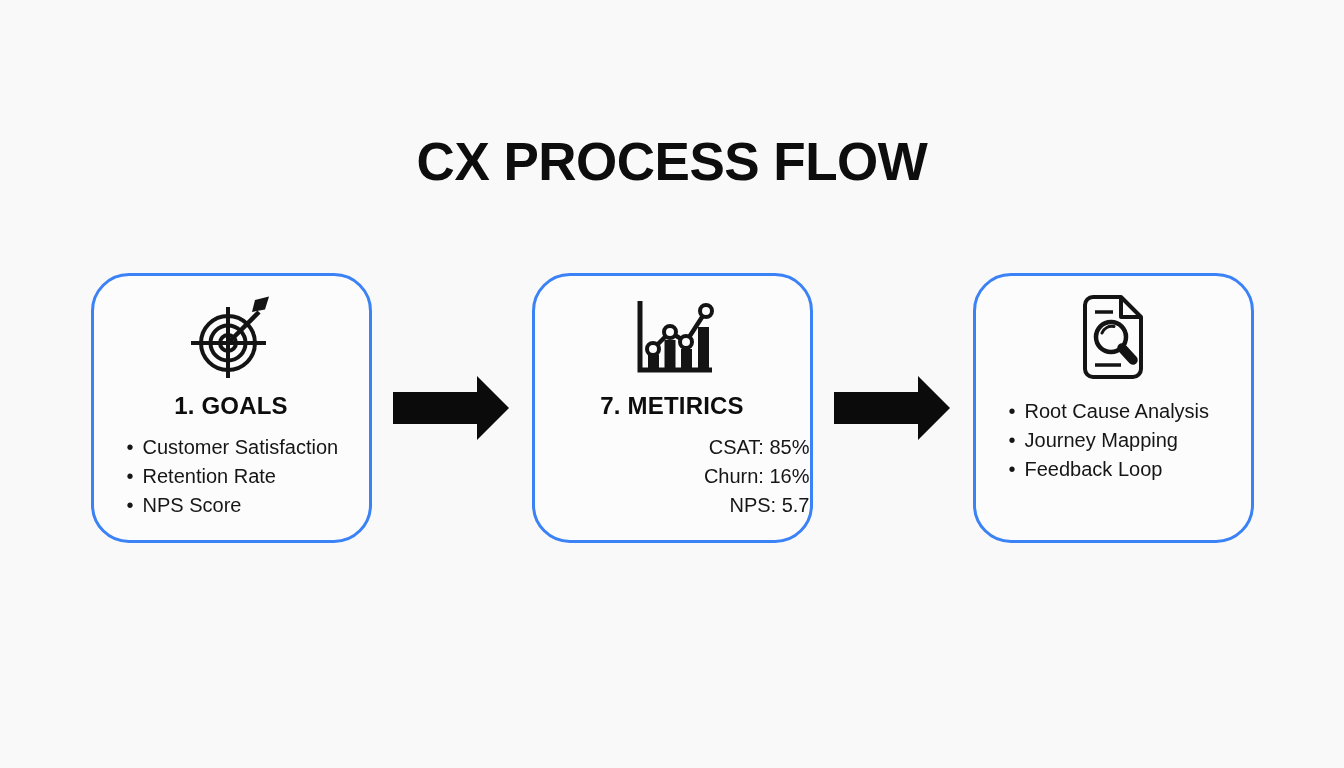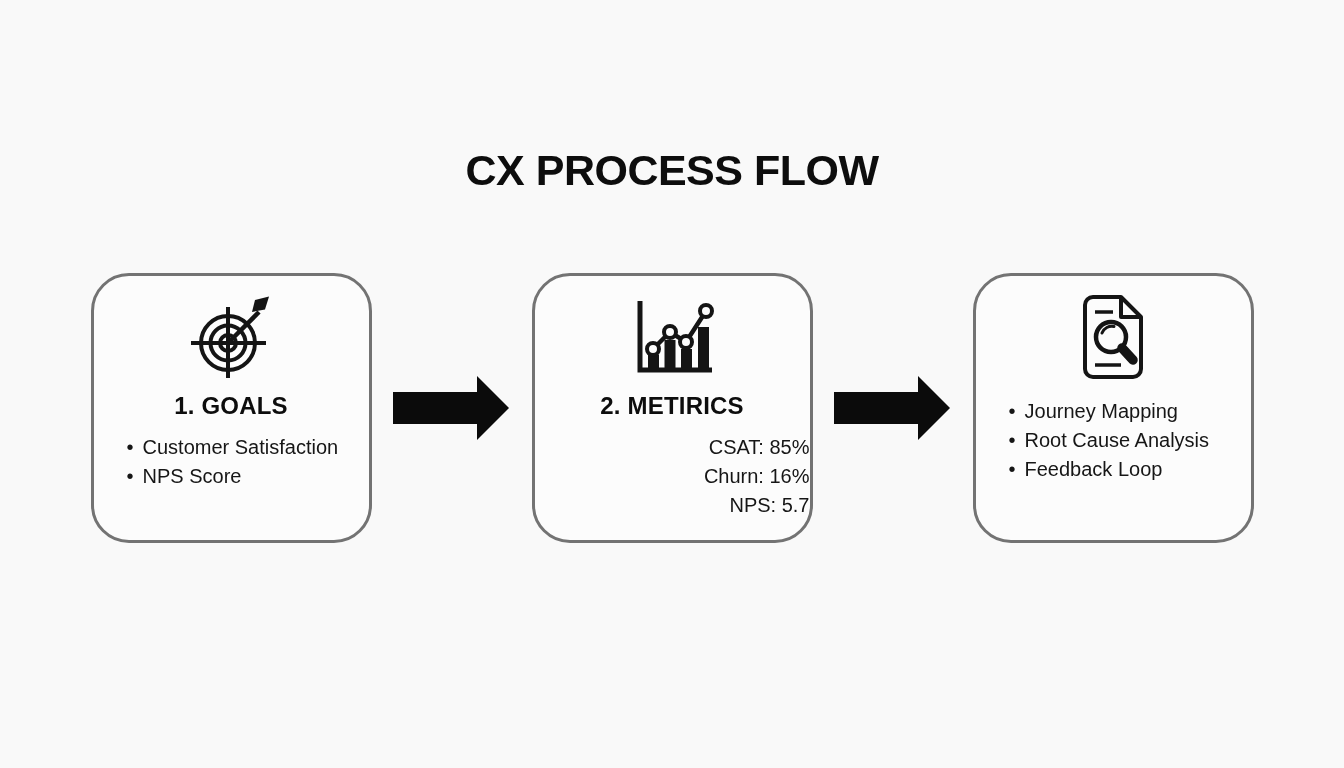--- a/index.html
+++ b/index.html
@@ -6,38 +6,38 @@
   html, body { width: 1344px; height: 768px; }
   body {
     font-family: "Liberation Sans", sans-serif;
     background: #f9f9f9;
     color: #111;
     position: relative;
     overflow: hidden;
   }
   .page-title {
     position: absolute;
-    top: 146px; left: 0; width: 100%;
+    top: 131px; left: 0; width: 100%;
     text-align: center;
-    font-size: 43px;
+    font-size: 53px;
     font-weight: bold;
     letter-spacing: -0.5px;
     color: #0d0d0d;
   }
   .flow-row {
     position: absolute;
     top: 273px; left: 0; width: 100%;
     display: flex;
     justify-content: center;
     align-items: center;
   }
   .step-box {
     flex: 0 0 auto;
     width: 281px; height: 270px;
-    border: 3px solid #737373;
+    border: 3px solid #3b82f6;
     border-radius: 38px;
     background: #fcfcfc;
     padding-top: 14px;
     text-align: center;
   }
   .icon-wrap {
     height: 94px;
     display: flex;
     align-items: center;
     justify-content: center;
@@ -82,20 +82,21 @@
         <circle cx="40" cy="48" r="27" fill="none" stroke="#141414" stroke-width="4"></circle>
         <circle cx="40" cy="48" r="17.5" fill="none" stroke="#141414" stroke-width="4"></circle>
         <circle cx="40" cy="48" r="8" fill="none" stroke="#141414" stroke-width="4"></circle>
         <line x1="40" y1="48" x2="71" y2="17" stroke="#141414" stroke-width="4.5"></line>
         <path d="M64,17 L67,5 L81,1.5 L77,14.5 Z" fill="#141414"></path>
       </svg>
     </div>
     <div class="step-heading">1. GOALS</div>
     <ul class="step-list bulleted">
       <li>Customer Satisfaction</li>
+      <li>Retention Rate</li>
       <li>NPS Score</li>
     </ul>
   </div>
 
   <div class="arrow-cell">
     <svg width="118" height="68" viewBox="0 0 118 68">
       <polygon points="0,18 84,18 84,2 116,34 84,66 84,50 0,50" fill="#0b0b0b"></polygon>
     </svg>
   </div>
 
@@ -107,21 +108,21 @@
         <rect x="34.5" y="42" width="11" height="30" fill="#141414"></rect>
         <rect x="51" y="51" width="11" height="21" fill="#141414"></rect>
         <rect x="68" y="29" width="11" height="43" fill="#141414"></rect>
         <polyline points="23,51 40,34 56,44 76,13" fill="none" stroke="#141414" stroke-width="4.5"></polyline>
         <circle cx="23" cy="51" r="6" fill="#fcfcfc" stroke="#141414" stroke-width="4"></circle>
         <circle cx="40" cy="34" r="6" fill="#fcfcfc" stroke="#141414" stroke-width="4"></circle>
         <circle cx="56" cy="44" r="6" fill="#fcfcfc" stroke="#141414" stroke-width="4"></circle>
         <circle cx="76" cy="13" r="6" fill="#fcfcfc" stroke="#141414" stroke-width="4"></circle>
       </svg>
     </div>
-    <div class="step-heading">2. METIRICS</div>
+    <div class="step-heading">7. METIRICS</div>
     <ul class="step-list plain">
       <li>CSAT: 85%</li>
       <li>Churn: 16%</li>
       <li>NPS: 5.7</li>
     </ul>
   </div>
 
   <div class="arrow-cell">
     <svg width="118" height="68" viewBox="0 0 118 68">
       <polygon points="0,18 84,18 84,2 116,34 84,66 84,50 0,50" fill="#0b0b0b"></polygon>
@@ -134,19 +135,19 @@
         <path d="M40,2 H12 C7.6,2 4,5.6 4,10 V74 C4,78.4 7.6,82 12,82 H52 C56.4,82 60,78.4 60,74 V22 L40,2 Z" fill="none" stroke="#141414" stroke-width="4" stroke-linejoin="round"></path>
         <path d="M40,2 V22 H60" fill="none" stroke="#141414" stroke-width="4" stroke-linejoin="round"></path>
         <line x1="14" y1="17" x2="32" y2="17" stroke="#141414" stroke-width="3.5"></line>
         <line x1="14" y1="70" x2="40" y2="70" stroke="#141414" stroke-width="3.5"></line>
         <circle cx="30" cy="42" r="15" fill="#fcfcfc" stroke="#141414" stroke-width="4.5"></circle>
         <path d="M21,38 A10.5,10.5 0 0 1 33,31.5" fill="none" stroke="#141414" stroke-width="3" stroke-linecap="round"></path>
         <line x1="41" y1="53" x2="52" y2="65" stroke="#141414" stroke-width="9.5" stroke-linecap="round"></line>
       </svg>
     </div>
     <ul class="step-list bulleted">
+      <li>Root Cause Analysis</li>
       <li>Journey Mapping</li>
-      <li>Root Cause Analysis</li>
       <li>Feedback Loop</li>
     </ul>
   </div>
 
 </div>
 
 </body></html>

